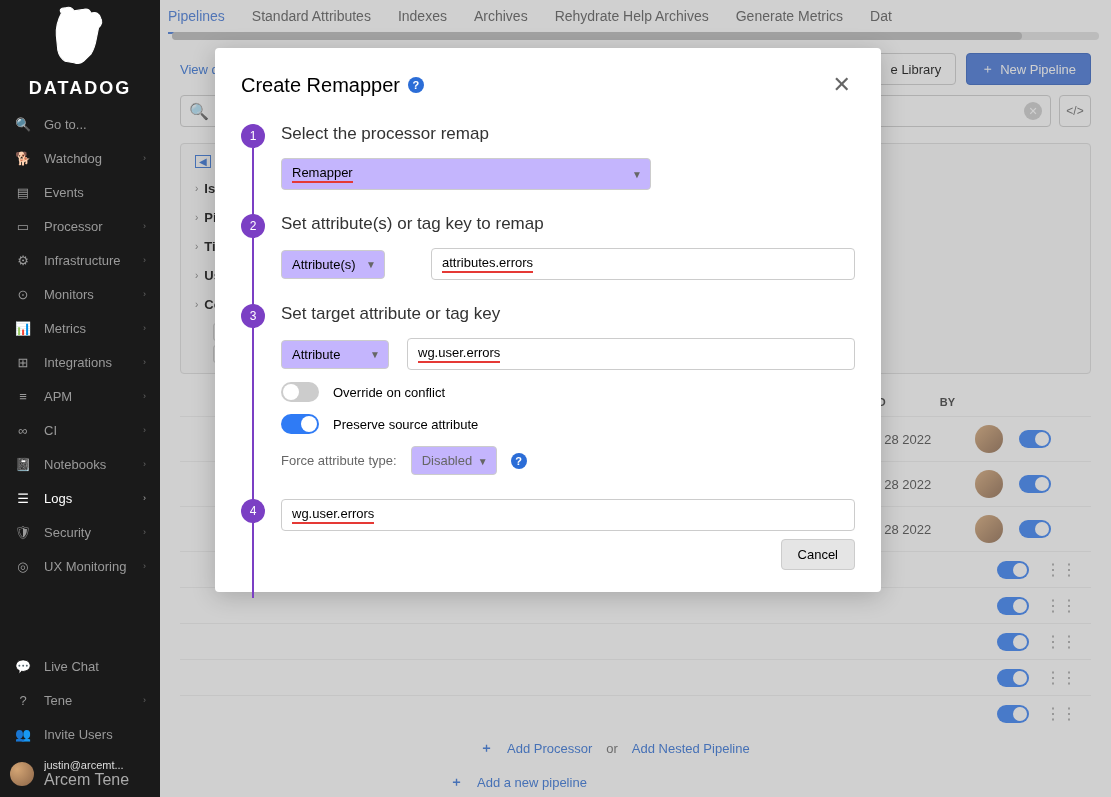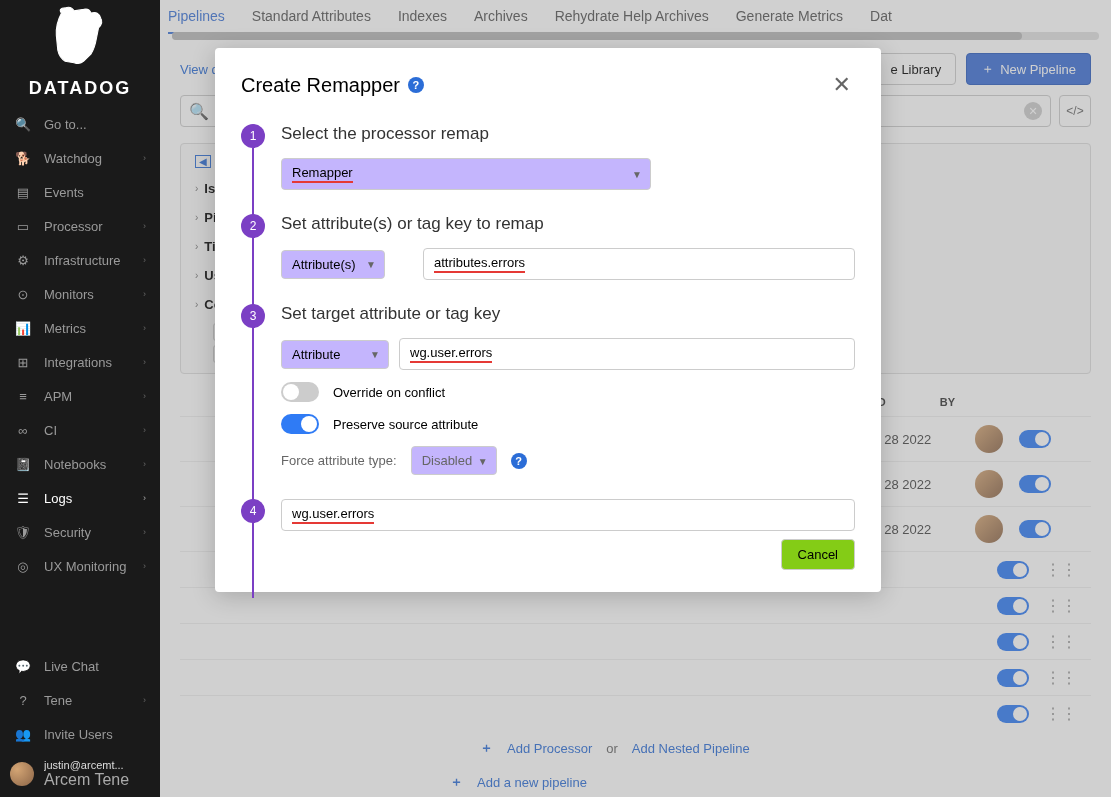--- a/index.html
+++ b/index.html
@@ -75,32 +75,32 @@
 
 .step { display: flex; gap: 16px; margin-bottom: 24px; position: relative; }
 .step-num { width: 24px; height: 24px; border-radius: 50%; background: #7b3fc4; color: #fff; font-size: 12px; display: flex; align-items: center; justify-content: center; flex-shrink: 0; z-index: 2; }
 .step-line { position: absolute; left: 11px; top: 24px; width: 2px; background: #7b3fc4; z-index: 1; }
 .step-body { flex: 1; }
 .step-title { font-size: 17px; margin-bottom: 14px; color: #333; }
 .select-input { border: 1px solid #ccc; border-radius: 4px; padding: 6px 28px 6px 10px; font-size: 13px; background: #c4b5fd; cursor: pointer; position: relative; display: inline-flex; align-items: center; }
 .select-caret { position: absolute; right: 8px; top: 50%; transform: translateY(-50%); font-size: 10px; color: #666; }
 .underline-red { border-bottom: 2px solid #e53935; padding-bottom: 1px; display: inline-block; }
 .text-input { border: 1px solid #ccc; border-radius: 4px; padding: 6px 10px; font-size: 13px; }
-.input-row { display: flex; gap: 10px; align-items: center; }
+.input-row { display: flex; gap: 18px; align-items: center; }
 .wide-input { width: 100%; }
 
 .modal-toggle { width: 38px; height: 20px; border-radius: 10px; position: relative; cursor: pointer; }
 .modal-toggle.on { background: #2f7bf5; }
 .modal-toggle.on::after { content: ''; position: absolute; width: 16px; height: 16px; border-radius: 50%; background: #fff; top: 2px; right: 2px; }
 .modal-toggle.off { background: #ccc; }
 .modal-toggle.off::after { content: ''; position: absolute; width: 16px; height: 16px; border-radius: 50%; background: #fff; top: 2px; left: 2px; }
 .option-row { display: flex; align-items: center; gap: 14px; margin-top: 12px; font-size: 13px; }
 
 .modal-footer { display: flex; justify-content: flex-end; gap: 12px; margin-top: 8px; }
-.btn-cancel { border: 1px solid #ccc; background: #84cc16; padding: 7px 16px; border-radius: 4px; font-size: 13px; cursor: pointer; }
+.btn-cancel { border: 1px solid #ccc; background: #e5e5e5; padding: 7px 16px; border-radius: 4px; font-size: 13px; cursor: pointer; }
 .btn-create-wrap { border: 3px solid #e53935; border-radius: 5px; padding: 2px; }
 .btn-create { background: #3c6fd6; border: 1px solid #2b5cbf; color: #fff; padding: 7px 18px; border-radius: 4px; font-size: 13px; cursor: pointer; }
 </style>
 </head>
 <body>
 
 <div class="sidebar">
   <div class="logo-area">
     <div class="logo-img">
       <svg width="74" height="74" viewBox="0 0 100 100">

